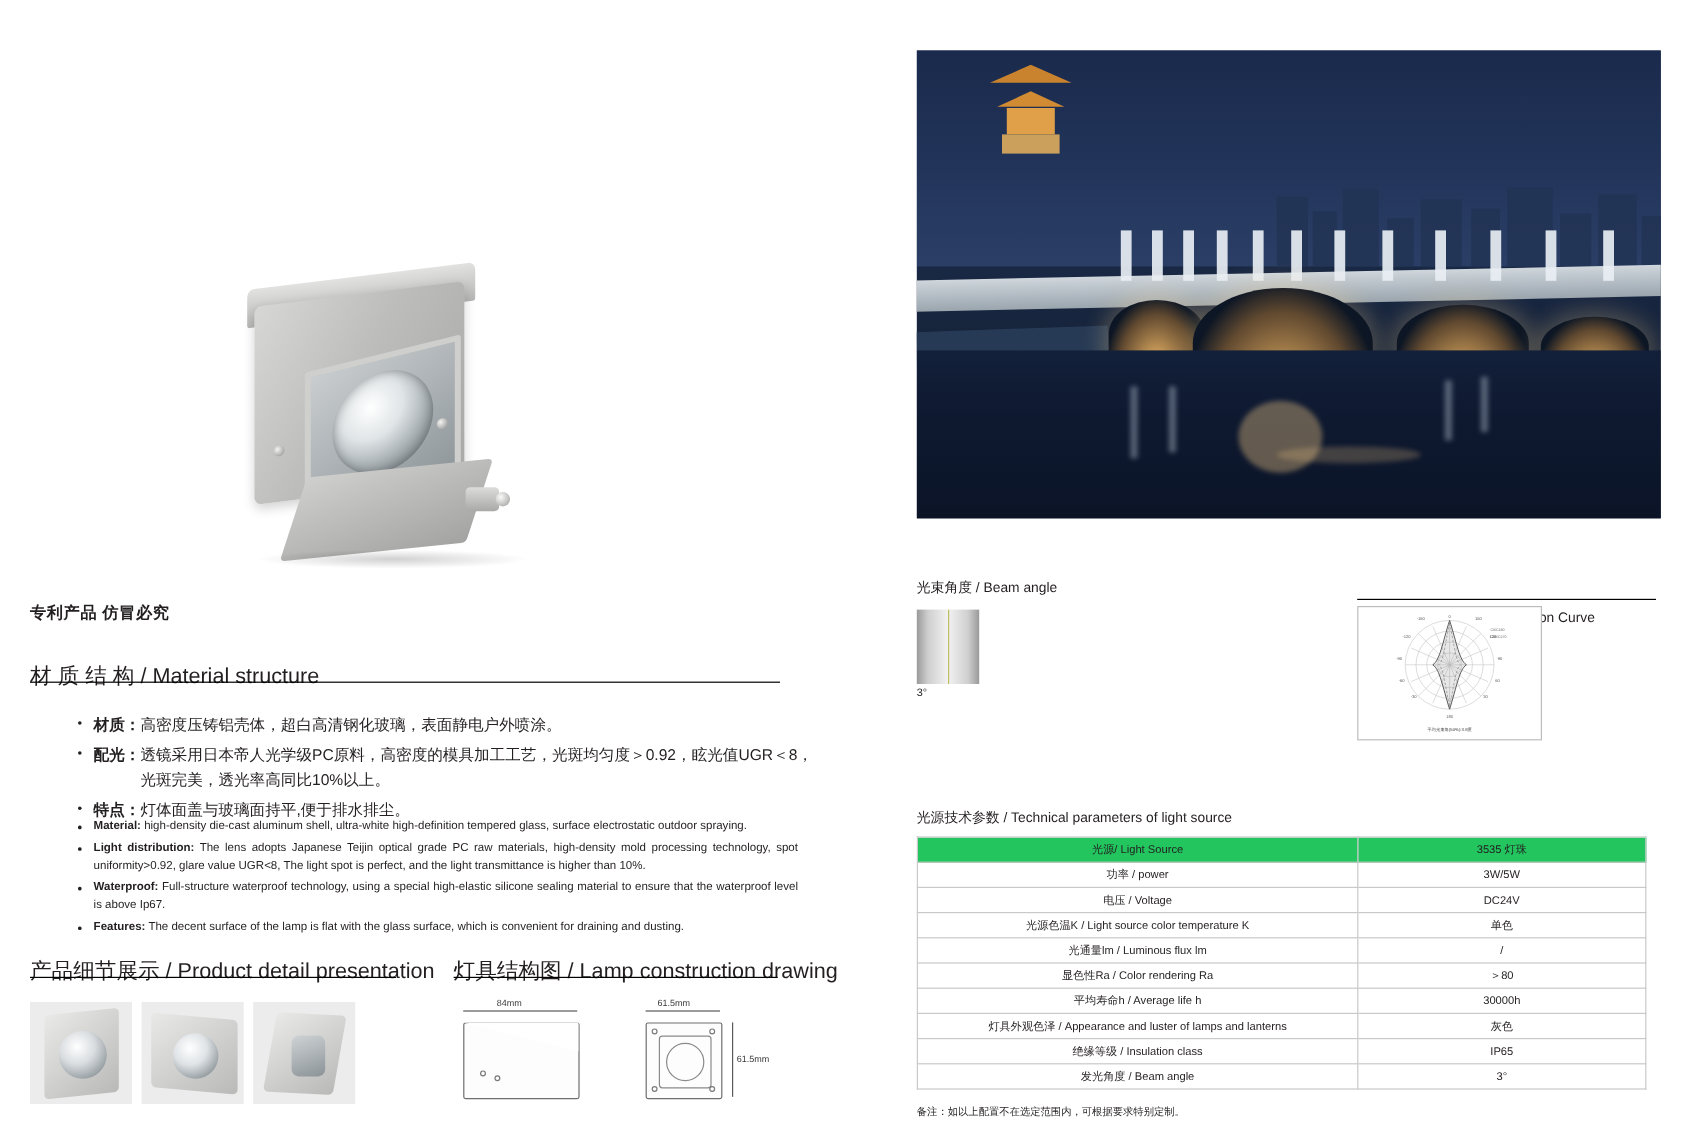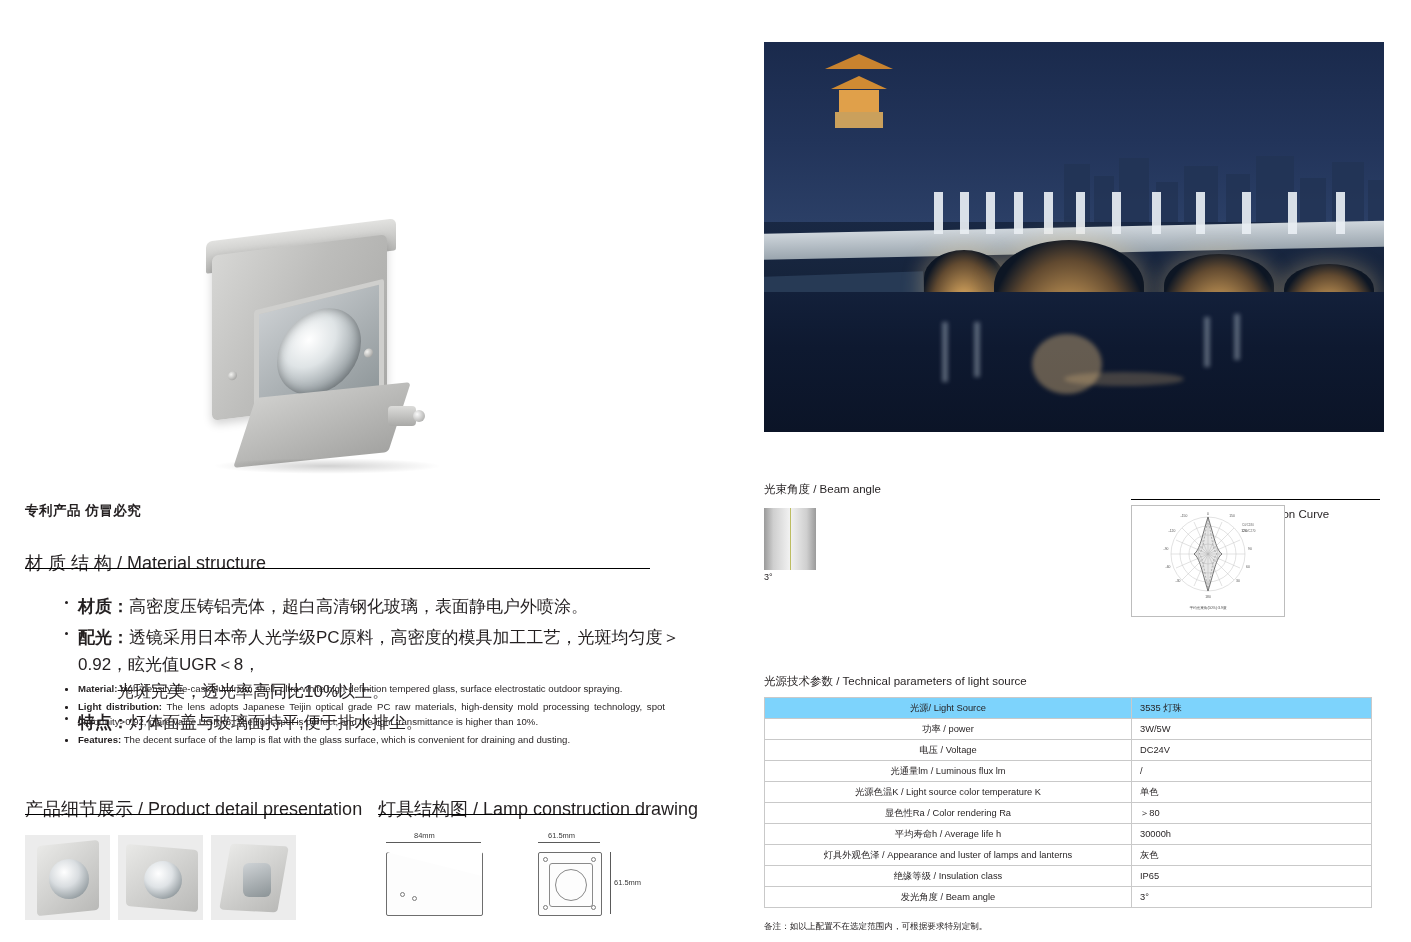--- a/index.html
+++ b/index.html
@@ -76,21 +76,21 @@
   }
 
   .sec-head{
     position:absolute;font-size:18px;color:#231f20;
   }
   .rule{position:absolute;height:1px;background:#000;}
 
   .bullets{position:absolute;left:25px;top:538px;width:625px;}
   .bullets li{
     list-style:none;position:relative;padding-left:13px;margin-bottom:5px;
-    font-size:17px;line-height:1.55;color:#231f20;
+    font-size:13px;line-height:1.55;color:#231f20;
   }
   .bullets li:before{
     content:"";position:absolute;left:0;top:7px;width:3px;height:3px;background:#231f20;border-radius:50%;
   }
   .bullets b{font-weight:bold;}
   .en-list{position:absolute;left:25px;top:626px;width:600px;}
   .en-list li{
     list-style:none;position:relative;padding-left:13px;margin-bottom:4px;
     font-size:9.6px;line-height:1.5;color:#231f20;text-align:justify;
   }
@@ -184,22 +184,22 @@
   .curve-box{
     position:absolute;left:1131px;top:505px;width:152px;height:110px;
     border:1px solid #bdbdbd;background:#fff;
   }
   .curve-box svg{display:block;}
 
   
   .tbl{position:absolute;left:764px;top:697px;width:608px;border-collapse:collapse;}
   .tbl td{border:1px solid #c9c9c9;font-size:9.3px;color:#231f20;height:20px;padding:0 8px;}
   .tbl td.k{width:350px;text-align:center;}
-  .tbl td.v{}
-  .tbl tr.alt td{background:#7dd3fc;}
+  .tbl td.v{text-align:center;}
+  .tbl tr.alt td{background:#22c55e;}
   .note{position:absolute;left:764px;top:921px;font-size:8.6px;color:#231f20;}
 </style>
 </head>
 <body>
 
 <div class="page">
 
   <div class="left">
 
     <div class="product-photo">
@@ -228,20 +228,21 @@
       <li><b>材质：</b><span>高密度压铸铝壳体，超白高清钢化玻璃，表面静电户外喷涂。</span></li>
       <li><b>配光：</b><span>透镜采用日本帝人光学级PC原料，高密度的模具加工工艺，光斑均匀度＞0.92，眩光值UGR＜8，</span></li>
       <li style="list-style:none;padding-left:52px;margin-top:-4px;"><span>光斑完美，透光率高同比10%以上。</span></li>
       <li><b>特点：</b><span>灯体面盖与玻璃面持平,便于排水排尘。</span></li>
     </ul>
     <style>.bullets li:nth-child(3):before{display:none;}</style>
 
     <ul class="en-list">
       <li><b>Material:</b> <span>high-density die-cast aluminum shell, ultra-white high-definition tempered glass, surface electrostatic outdoor spraying.</span></li>
       <li><b>Light distribution:</b> <span>The lens adopts Japanese Teijin optical grade PC raw materials, high-density mold processing technology, spot uniformity&gt;0.92, glare value UGR&lt;8, The light spot is perfect, and the light transmittance is higher than 10%.</span></li>
+      <li><b>Waterproof:</b> <span>Full-structure waterproof technology, using a special high-elastic silicone sealing material to ensure that the waterproof level is above Ip67.</span></li>
       <li><b>Features:</b> <span>The decent surface of the lamp is flat with the glass surface, which is convenient for draining and dusting.</span></li>
     </ul>
 
     <div class="sec-head" style="left:25px;top:757px;">产品细节展示 / Product detail presentation</div>
     <div class="rule" style="left:25px;top:774px;width:305px;"></div>
 
     <div class="sec-head" style="left:378px;top:757px;">灯具结构图 / Lamp construction drawing</div>
     <div class="rule" style="left:378px;top:774px;width:270px;"></div>
 
     <div class="detail-photos">
@@ -404,28 +405,28 @@
       </tr>
       <tr>
         <td class="k">功率 / power</td>
         <td class="v">3W/5W</td>
       </tr>
       <tr>
         <td class="k">电压 / Voltage</td>
         <td class="v">DC24V</td>
       </tr>
       <tr>
+        <td class="k">光源色温K / Light source color temperature K</td>
+        <td class="v">单色</td>
+      </tr>
+      <tr>
         <td class="k">光通量lm / Luminous flux lm</td>
         <td class="v">/</td>
       </tr>
       <tr>
-        <td class="k">光源色温K / Light source color temperature K</td>
-        <td class="v">单色</td>
-      </tr>
-      <tr>
         <td class="k">显色性Ra / Color rendering Ra</td>
         <td class="v">＞80</td>
       </tr>
       <tr>
         <td class="k">平均寿命h / Average life h</td>
         <td class="v">30000h</td>
       </tr>
       <tr>
         <td class="k">灯具外观色泽 / Appearance and luster of lamps and lanterns</td>
         <td class="v">灰色</td>

